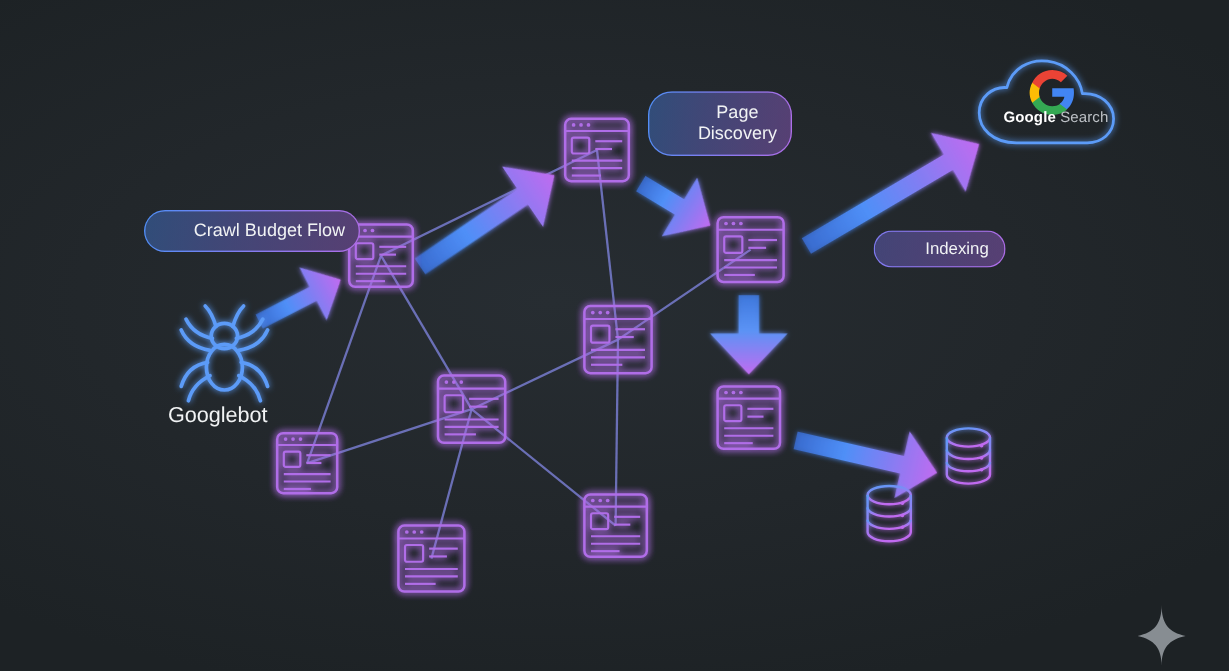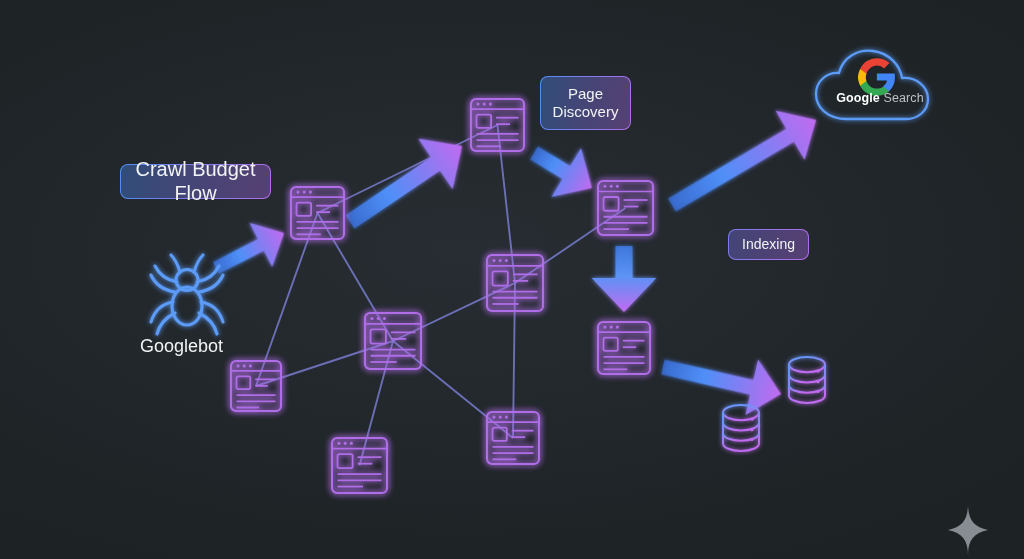--- a/index.html
+++ b/index.html
@@ -10,37 +10,37 @@
     font-family:"Liberation Sans", sans-serif;
   }
   #stage::before{
     content:"";position:absolute;inset:0;
     background:radial-gradient(ellipse 70% 60% at 45% 45%, #272d32 0%, #22272b 55%, #1d2225 100%);
     pointer-events:none;
   }
   svg.layer{position:absolute;left:0;top:0;width:1024px;height:559px;}
   .lbl-box{
     position:absolute;display:flex;align-items:center;justify-content:center;
-    border-radius:8px;color:#f1f3f4;text-align:center;
+    border-radius:20px;color:#f1f3f4;text-align:center;
     background:rgba(28,33,37,0.55);
     line-height:1.18;
     white-space:pre-line;
+    padding-left:29px;
   }
   .lbl-gradient{
     border:1.6px solid transparent;
     background:
       linear-gradient(rgba(28,33,37,0.6),rgba(28,33,37,0.6)) padding-box,
       linear-gradient(100deg,#4f8ff7 0%,#7f7df0 45%,#b06de8 100%) border-box;
   }
   .lbl-purple{
     border:1.6px solid transparent;
     background:
       linear-gradient(rgba(28,33,37,0.6),rgba(28,33,37,0.6)) padding-box,
       linear-gradient(100deg,#7d7af0 0%,#b06de8 100%) border-box;
-    margin-top: 37px;
   }
   .free-text{position:absolute;color:#f1f3f4;}
   #gb-caption{left:134px;top:336px;width:95px;text-align:center;font-size:18px;}
   #cloud-wrap{position:absolute;left:810px;top:45px;width:140px;height:80px;}
   #cloud-text{
     position:absolute;left:0;top:46px;width:140px;text-align:center;
     font-size:12.5px;letter-spacing:.1px;
   }
   #cloud-text b{color:#ffffff;font-weight:700;}
   #cloud-text span{color:#bdc1c6;font-weight:400;}
@@ -293,21 +293,21 @@
       <path fill="#4285f4" d="M255 133c0-9-1-18-2-26H130v49h70c-3 16-12 30-26 39v32h42c24-22 39-55 39-94z"></path>
       <path fill="#34a853" d="M130 261c35 0 65-12 86-31l-42-32c-12 8-27 13-44 13-34 0-62-23-72-53H15v33c21 42 65 70 115 70z"></path>
       <path fill="#fbbc05" d="M58 158c-3-8-4-16-4-25s1-17 4-25V75H15C5 94 0 116 0 133s5 39 15 58l43-33z"></path>
       <path fill="#ea4335" d="M130 52c19 0 36 7 50 20l37-37C195 14 165 2 130 2 80 2 36 30 15 75l43 33c10-30 38-56 72-56z"></path>
     </g>
 
     <path id="sparkle-icon" d="M984 505 C984 521, 990 528, 1004 531 C990 534, 984 541, 984 556
              C984 541, 978 534, 964 531 C978 528, 984 521, 984 505 Z" transform="translate(-16,-1)" fill="#9aa0a6" opacity="0.85"></path>
   </svg>
 
-  <div class="lbl-box lbl-gradient" id="lbl-crawl-budget-flow" style="left: 120px; top: 164px; width: 149px; height: 33px; font-size: 20px;">Crawl Budget Flow</div>
+  <div class="lbl-box lbl-gradient" id="lbl-crawl-budget-flow" style="left: 120px; top: 175px; width: 149px; height: 33px; font-size: 15px;">Crawl Budget Flow</div>
 
   <div class="lbl-box lbl-gradient" id="lbl-page-discovery" style="left: 540px; top: 76px; width: 89px; height: 52px; font-size: 15px;">Page
 Discovery</div>
 
   <div class="lbl-box lbl-purple" id="lbl-indexing" style="left: 728px; top: 192px; width: 79px; height: 29px; font-size: 14px;">Indexing</div>
 
   <div class="free-text" id="gb-caption">Googlebot</div>
 
   <div id="cloud-wrap">
     <div id="cloud-text">

